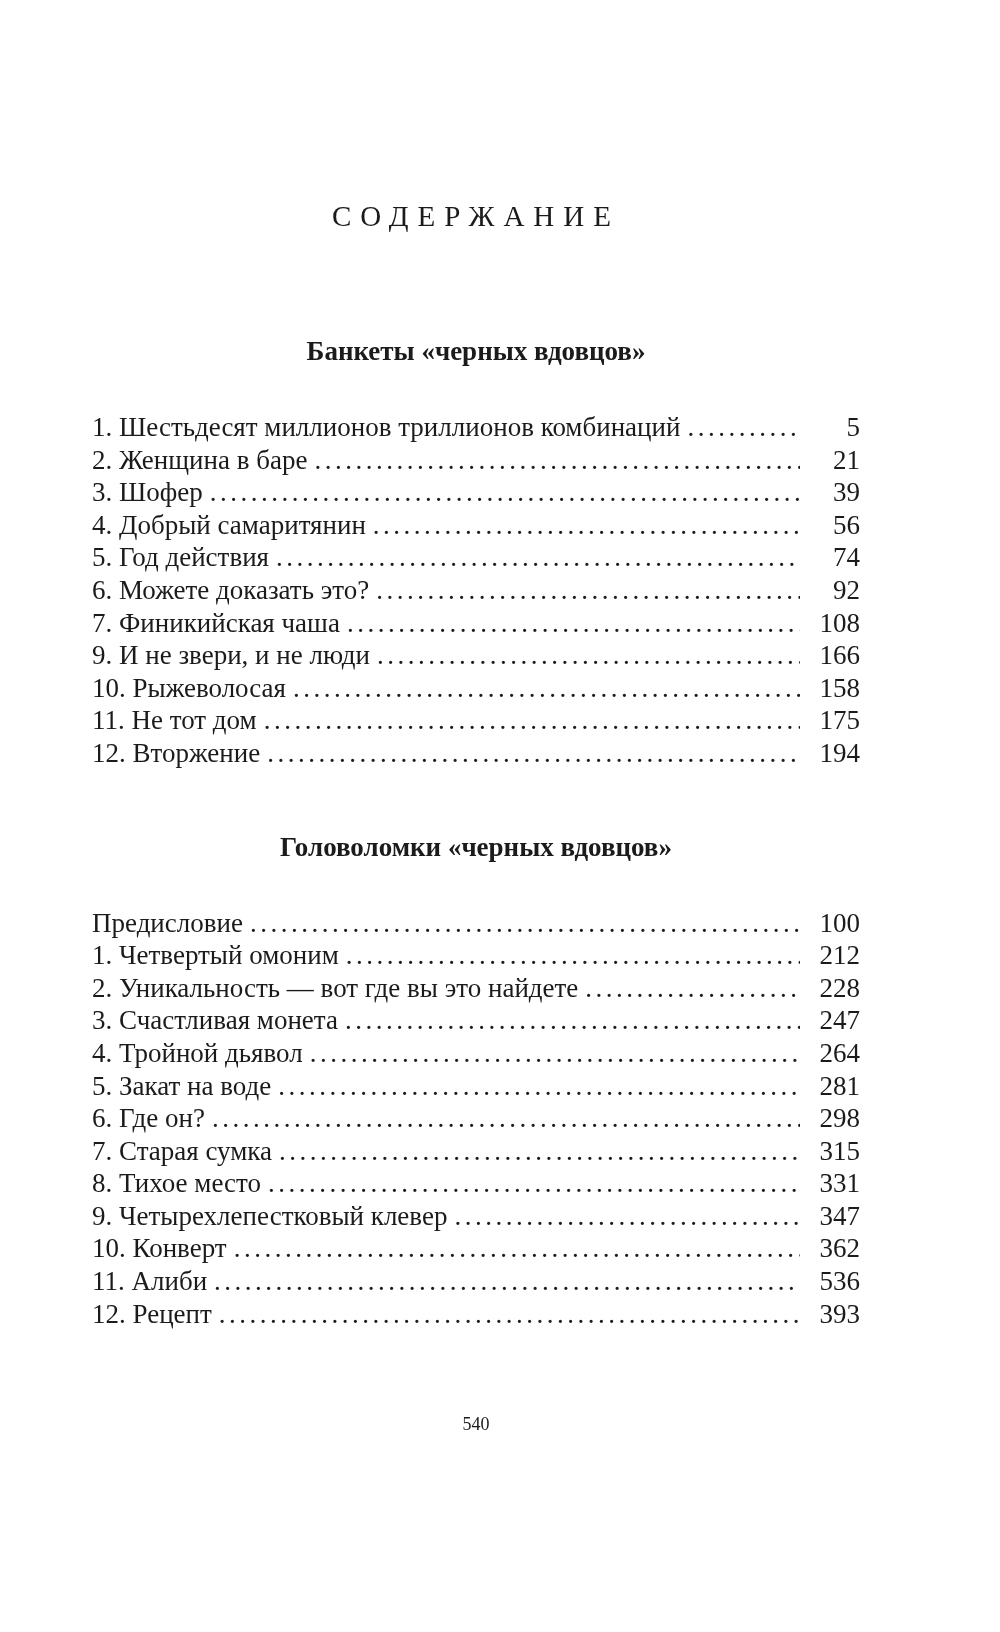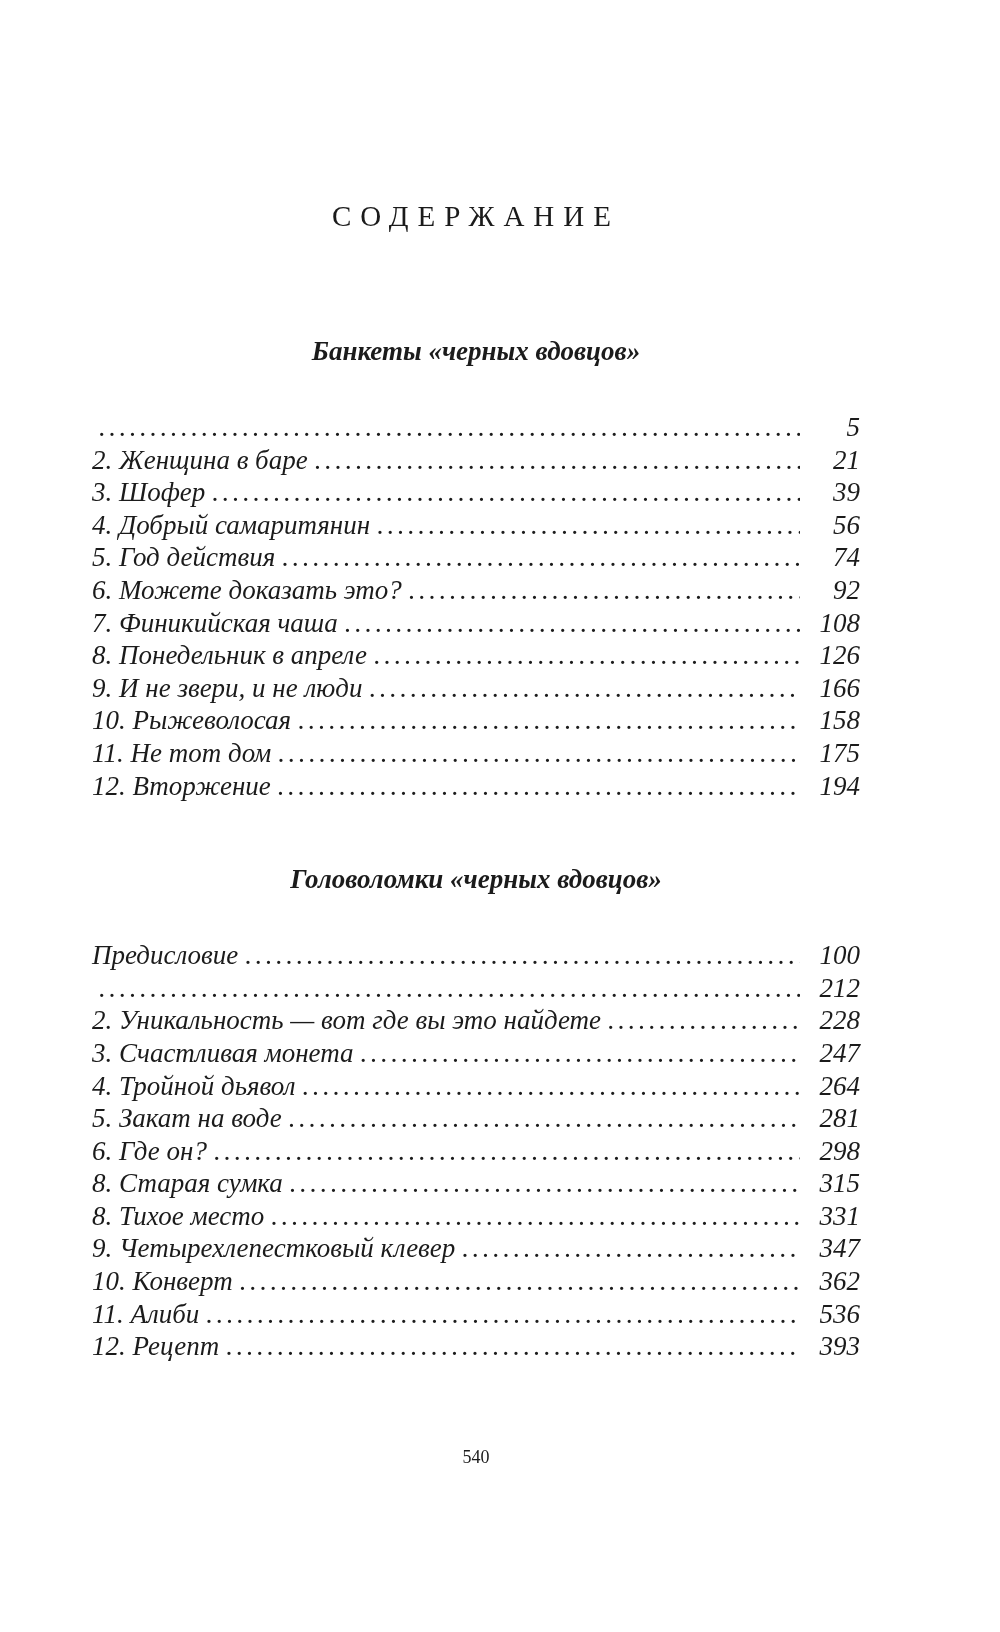--- a/index.html
+++ b/index.html
@@ -24,21 +24,20 @@
   .toc-title {
     text-align: center;
     font-size: 29px;
     letter-spacing: 9px;
     font-weight: 400;
     margin: 0 0 0 0;
     white-space: nowrap;
   }
   .section {
     margin-top: 0;
-    font-style: italic;
   }
   .section-heading {
     text-align: center;
     font-size: 27px;
     font-weight: bold;
     margin: 0;
   }
   .section-1 .section-heading { margin-top: 103px; }
   .section-2 .section-heading { margin-top: 62px; }
   .toc-list {
@@ -80,20 +79,21 @@
 <body>
 
 <div class="page">
 
   <h1 class="toc-title">СОДЕРЖАНИЕ</h1>
 
   <div class="section section-1">
     <h2 class="section-heading">Банкеты «черных вдовцов»</h2>
     <div class="toc-list">
   <div class="toc-row">
+    <span class="toc-label">1. Шестьдесят миллионов триллионов комбинаций</span>
     <span class="leader"></span>
     <span class="toc-page">5</span>
   </div>
 
   <div class="toc-row">
     <span class="toc-label">2. Женщина в баре</span>
     <span class="leader"></span>
     <span class="toc-page">21</span>
   </div>
 
@@ -120,25 +120,20 @@
     <span class="leader"></span>
     <span class="toc-page">92</span>
   </div>
 
   <div class="toc-row">
     <span class="toc-label">7. Финикийская чаша</span>
     <span class="leader"></span>
     <span class="toc-page">108</span>
   </div>
 
-  <div class="toc-row">
-    <span class="toc-label">8. Понедельник в апреле</span>
-    <span class="leader"></span>
-    <span class="toc-page">126</span>
-  </div>
 
   <div class="toc-row">
     <span class="toc-label">9. И не звери, и не люди</span>
     <span class="leader"></span>
     <span class="toc-page">166</span>
   </div>
 
   <div class="toc-row">
     <span class="toc-label">10. Рыжеволосая</span>
     <span class="leader"></span>
@@ -162,20 +157,21 @@
   <div class="section section-2">
     <h2 class="section-heading">Головоломки «черных вдовцов»</h2>
     <div class="toc-list">
   <div class="toc-row">
     <span class="toc-label">Предисловие</span>
     <span class="leader"></span>
     <span class="toc-page">100</span>
   </div>
 
   <div class="toc-row">
+    <span class="toc-label">1. Четвертый омоним</span>
     <span class="leader"></span>
     <span class="toc-page">212</span>
   </div>
 
   <div class="toc-row">
     <span class="toc-label">2. Уникальность — вот где вы это найдете</span>
     <span class="leader"></span>
     <span class="toc-page">228</span>
   </div>
 
@@ -197,21 +193,21 @@
     <span class="toc-page">281</span>
   </div>
 
   <div class="toc-row">
     <span class="toc-label">6. Где он?</span>
     <span class="leader"></span>
     <span class="toc-page">298</span>
   </div>
 
   <div class="toc-row">
-    <span class="toc-label">8. Старая сумка</span>
+    <span class="toc-label">7. Старая сумка</span>
     <span class="leader"></span>
     <span class="toc-page">315</span>
   </div>
 
   <div class="toc-row">
     <span class="toc-label">8. Тихое место</span>
     <span class="leader"></span>
     <span class="toc-page">331</span>
   </div>
 

